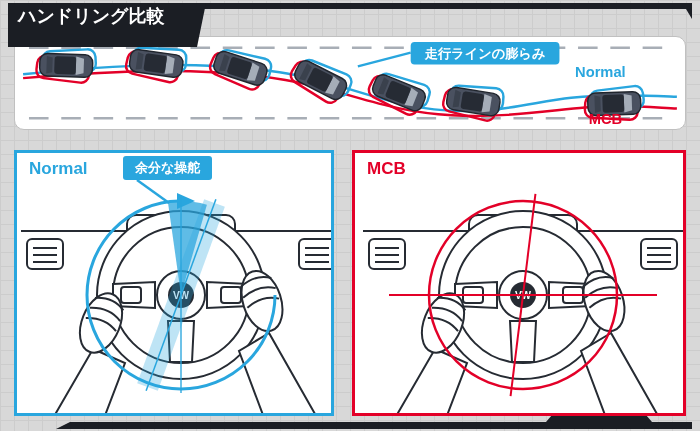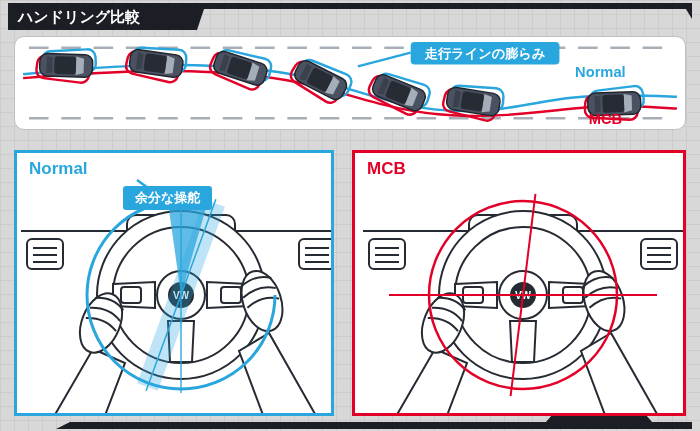--- a/index.html
+++ b/index.html
@@ -6,22 +6,22 @@
   :root{--blue:#29a6de;--red:#e30028;--dark:#1b1e24;--line:#262b33;}
   body{font-family:"Liberation Sans",sans-serif;background:#e9e9e9;}
   .stage{position:relative;width:700px;height:431px;overflow:hidden;
     background-color:#d8d8d8;
     background-image:
       linear-gradient(#cccccc 1px,transparent 1px),
       linear-gradient(90deg,#cccccc 1px,transparent 1px),
       linear-gradient(#bdbdbd 1px,transparent 1px),
       linear-gradient(90deg,#bdbdbd 1px,transparent 1px);
     background-size:14px 14px,14px 14px,70px 70px,70px 70px;}
-  .title-block{position:absolute;left:8px;top:3px;width:198px;height:27px;background:var(--dark);
-    color:#fff;font-weight:bold;font-size:15px;line-height:27px;padding-left:10px;
+  .title-block{position:absolute;left:8px;top:3px;width:198px;height:44px;background:var(--dark);
+    color:#fff;font-weight:bold;font-size:18px;line-height:27px;padding-left:10px;
     clip-path:polygon(0 0,100% 0,calc(100% - 9px) 100%,0 100%);z-index:4;}
   .top-bar{position:absolute;left:200px;right:8px;top:3px;height:6px;background:var(--dark);z-index:1;}
   .top-right-step{position:absolute;right:8px;top:9px;width:6px;height:10px;background:var(--dark);
     clip-path:polygon(0 0,100% 0,100% 100%);z-index:1;}
   .bottom-bar{position:absolute;left:56px;right:8px;bottom:2px;height:7px;background:var(--dark);
     clip-path:polygon(14px 0,100% 0,100% 100%,0 100%);z-index:1;}
   .bottom-bump{position:absolute;left:540px;bottom:2px;width:118px;height:14px;background:var(--dark);
     clip-path:polygon(12px 0,calc(100% - 12px) 0,100% 100%,0 100%);z-index:1;}
 
   .track{position:absolute;left:14px;top:36px;width:672px;height:94px;background:#fff;
@@ -39,21 +39,21 @@
   .label{font-size:15px;font-weight:bold;}
   .blue-t{fill:var(--blue);color:var(--blue);}
   .red-t{fill:var(--red);color:var(--red);}
 
   .panel{position:absolute;top:150px;height:266px;background:#fff;z-index:2;}
   .panel.blue-panel{left:14px;width:320px;border:3px solid var(--blue);}
   .panel.red-panel{left:352px;width:334px;border:3px solid var(--red);}
   .panel-svg{position:absolute;inset:0;width:100%;height:100%;}
   .panel-title{position:absolute;top:6px;left:12px;font-size:17px;font-weight:bold;z-index:3;}
   .callout-box{position:absolute;top:3px;left:106px;background:var(--blue);color:#fff;
-    font-size:13px;font-weight:bold;padding:3px 12px;border-radius:3px;white-space:nowrap;z-index:3;margin-top:30px;}
+    font-size:13px;font-weight:bold;padding:3px 12px;border-radius:3px;white-space:nowrap;z-index:3;}
 
   svg text{font-family:"Liberation Sans",sans-serif;}
   #wheel *{stroke:var(--line);stroke-width:2;fill:none;}
   #wheel .w{fill:#fff;}
   #wheel .hub{fill:var(--line);stroke:none;}
   #wheel .logo-text{fill:#fff;stroke:none;font-size:10px;font-weight:bold;text-anchor:middle;}
 </style>
 </head>
 <body>
 

